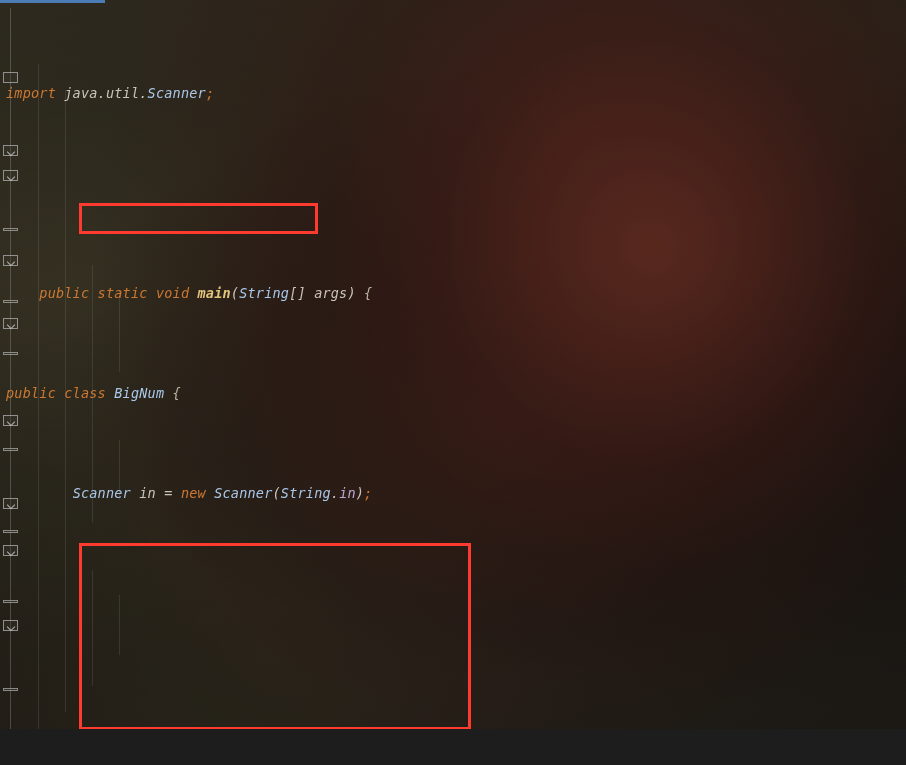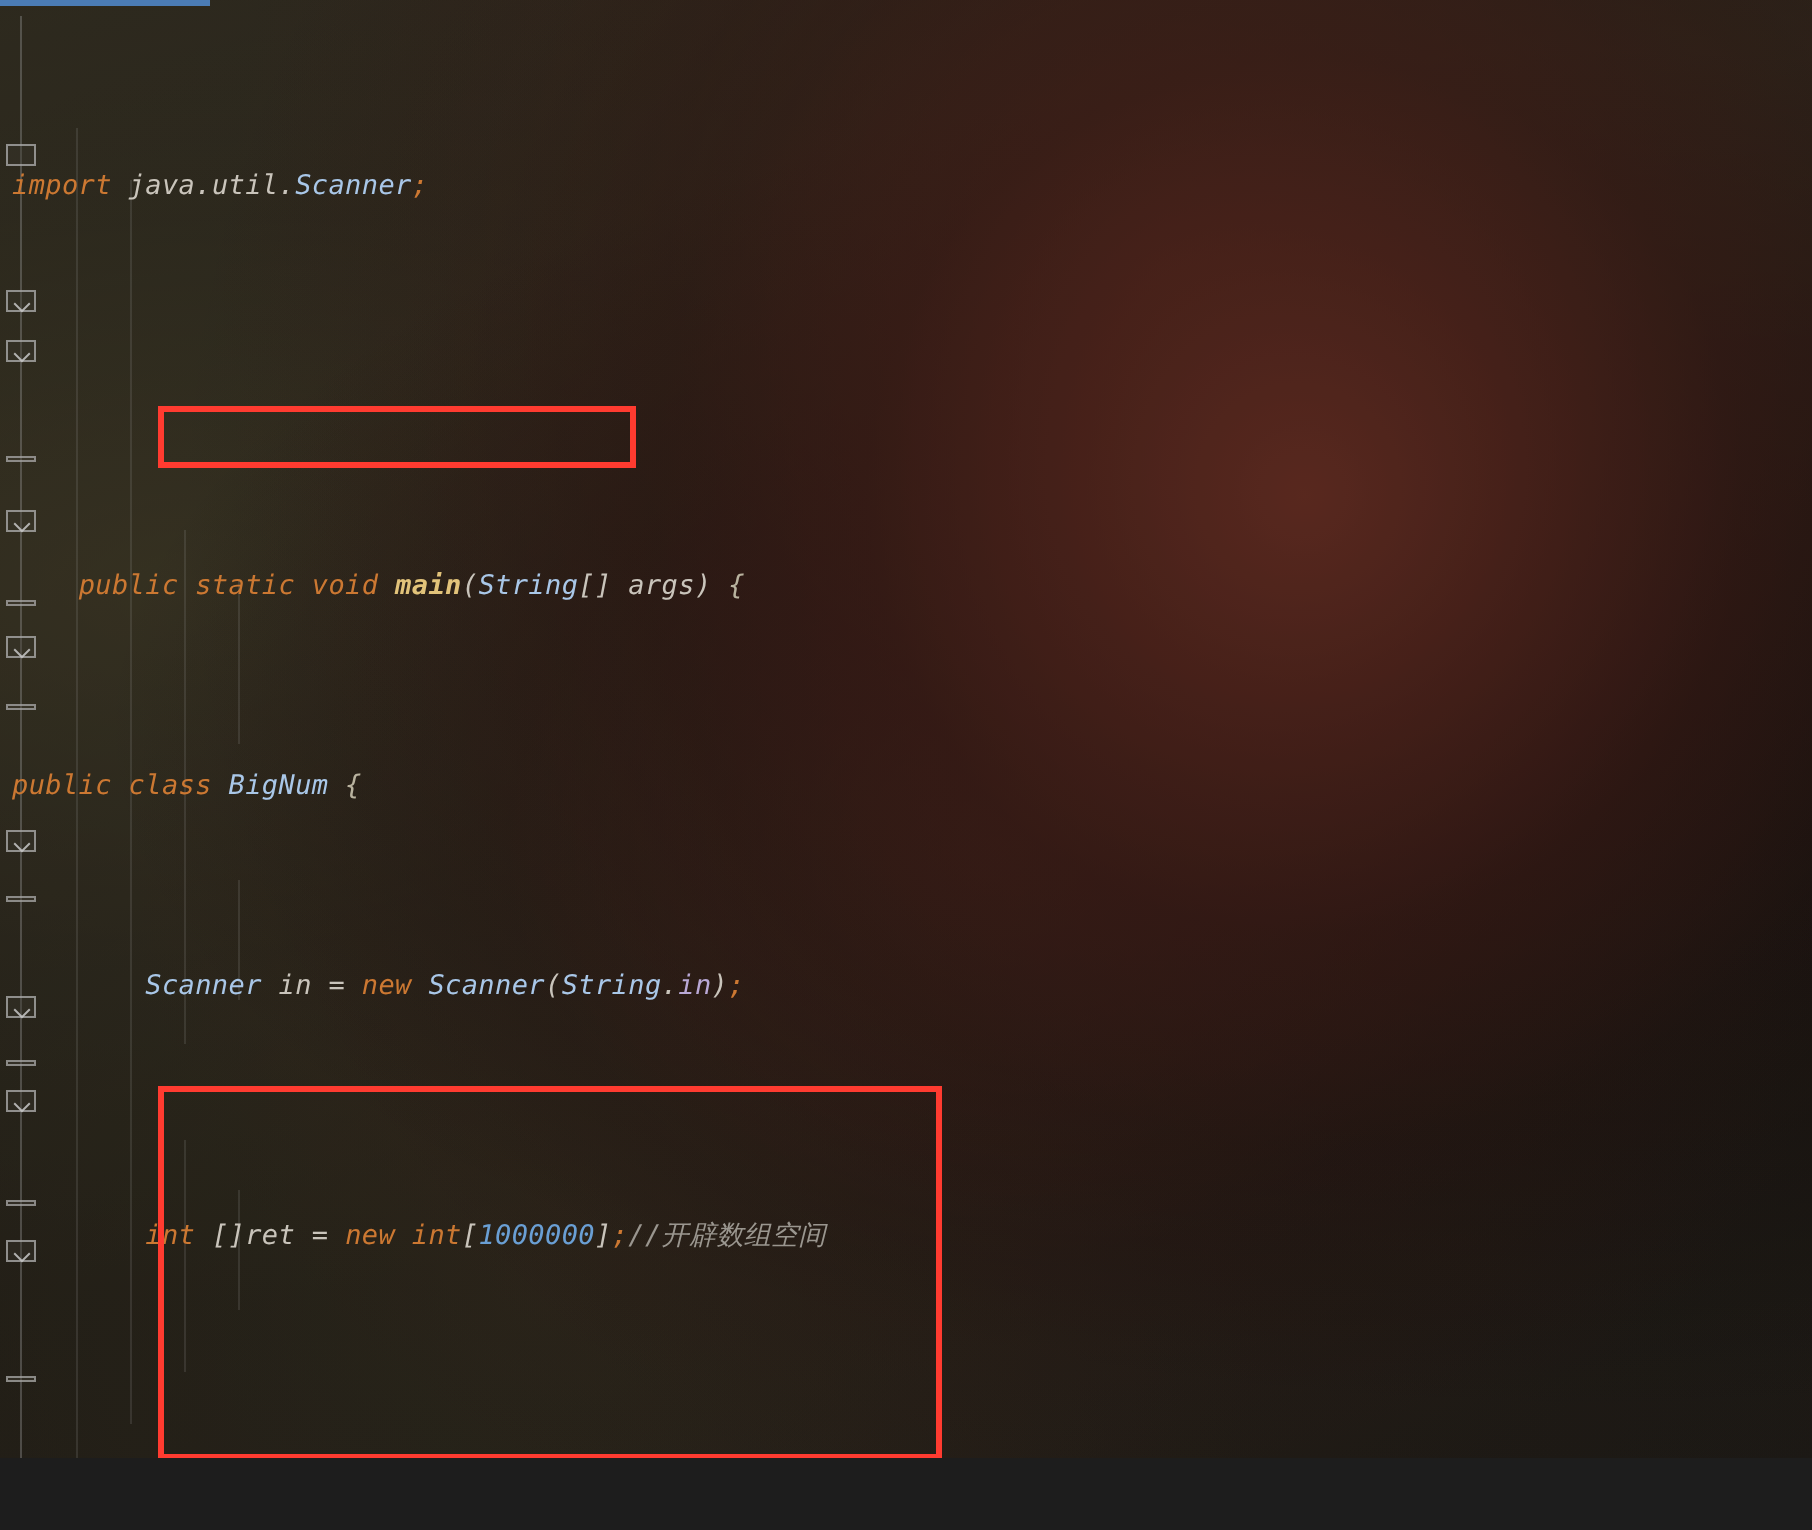--- a/index.html
+++ b/index.html
@@ -167,21 +167,20 @@
 
     <div class="line"> </div>
 
     <div class="line">    <span class="kw">public static void </span><span class="mth">main</span><span class="punct">(</span><span class="cls">String</span><span class="punct">[] </span><span class="plain">args</span><span class="punct">) </span><span class="brace">{</span></div>
 
     <div class="line"><span class="kw">public class </span><span class="cls">BigNum</span><span class="brace"> {</span></div>
 
     <div class="line">        <span class="cls">Scanner</span><span class="plain"> in = </span><span class="kw">new </span><span class="cls">Scanner</span><span class="punct">(</span><span class="cls">String</span><span class="punct">.</span><span class="fld">in</span><span class="punct">)</span><span class="semi">;</span></div>
 
 
-    <div class="line">        <span class="type">int </span><span class="punct">[]</span><span class="plain">ret = </span><span class="kw">new </span><span class="type">int</span><span class="punct">[</span><span class="num">1000000</span><span class="punct">]</span><span class="semi">;</span><span class="cmt">//开辟数组空间</span></div>
 
     
 
     
 
     
 
     
 
     

